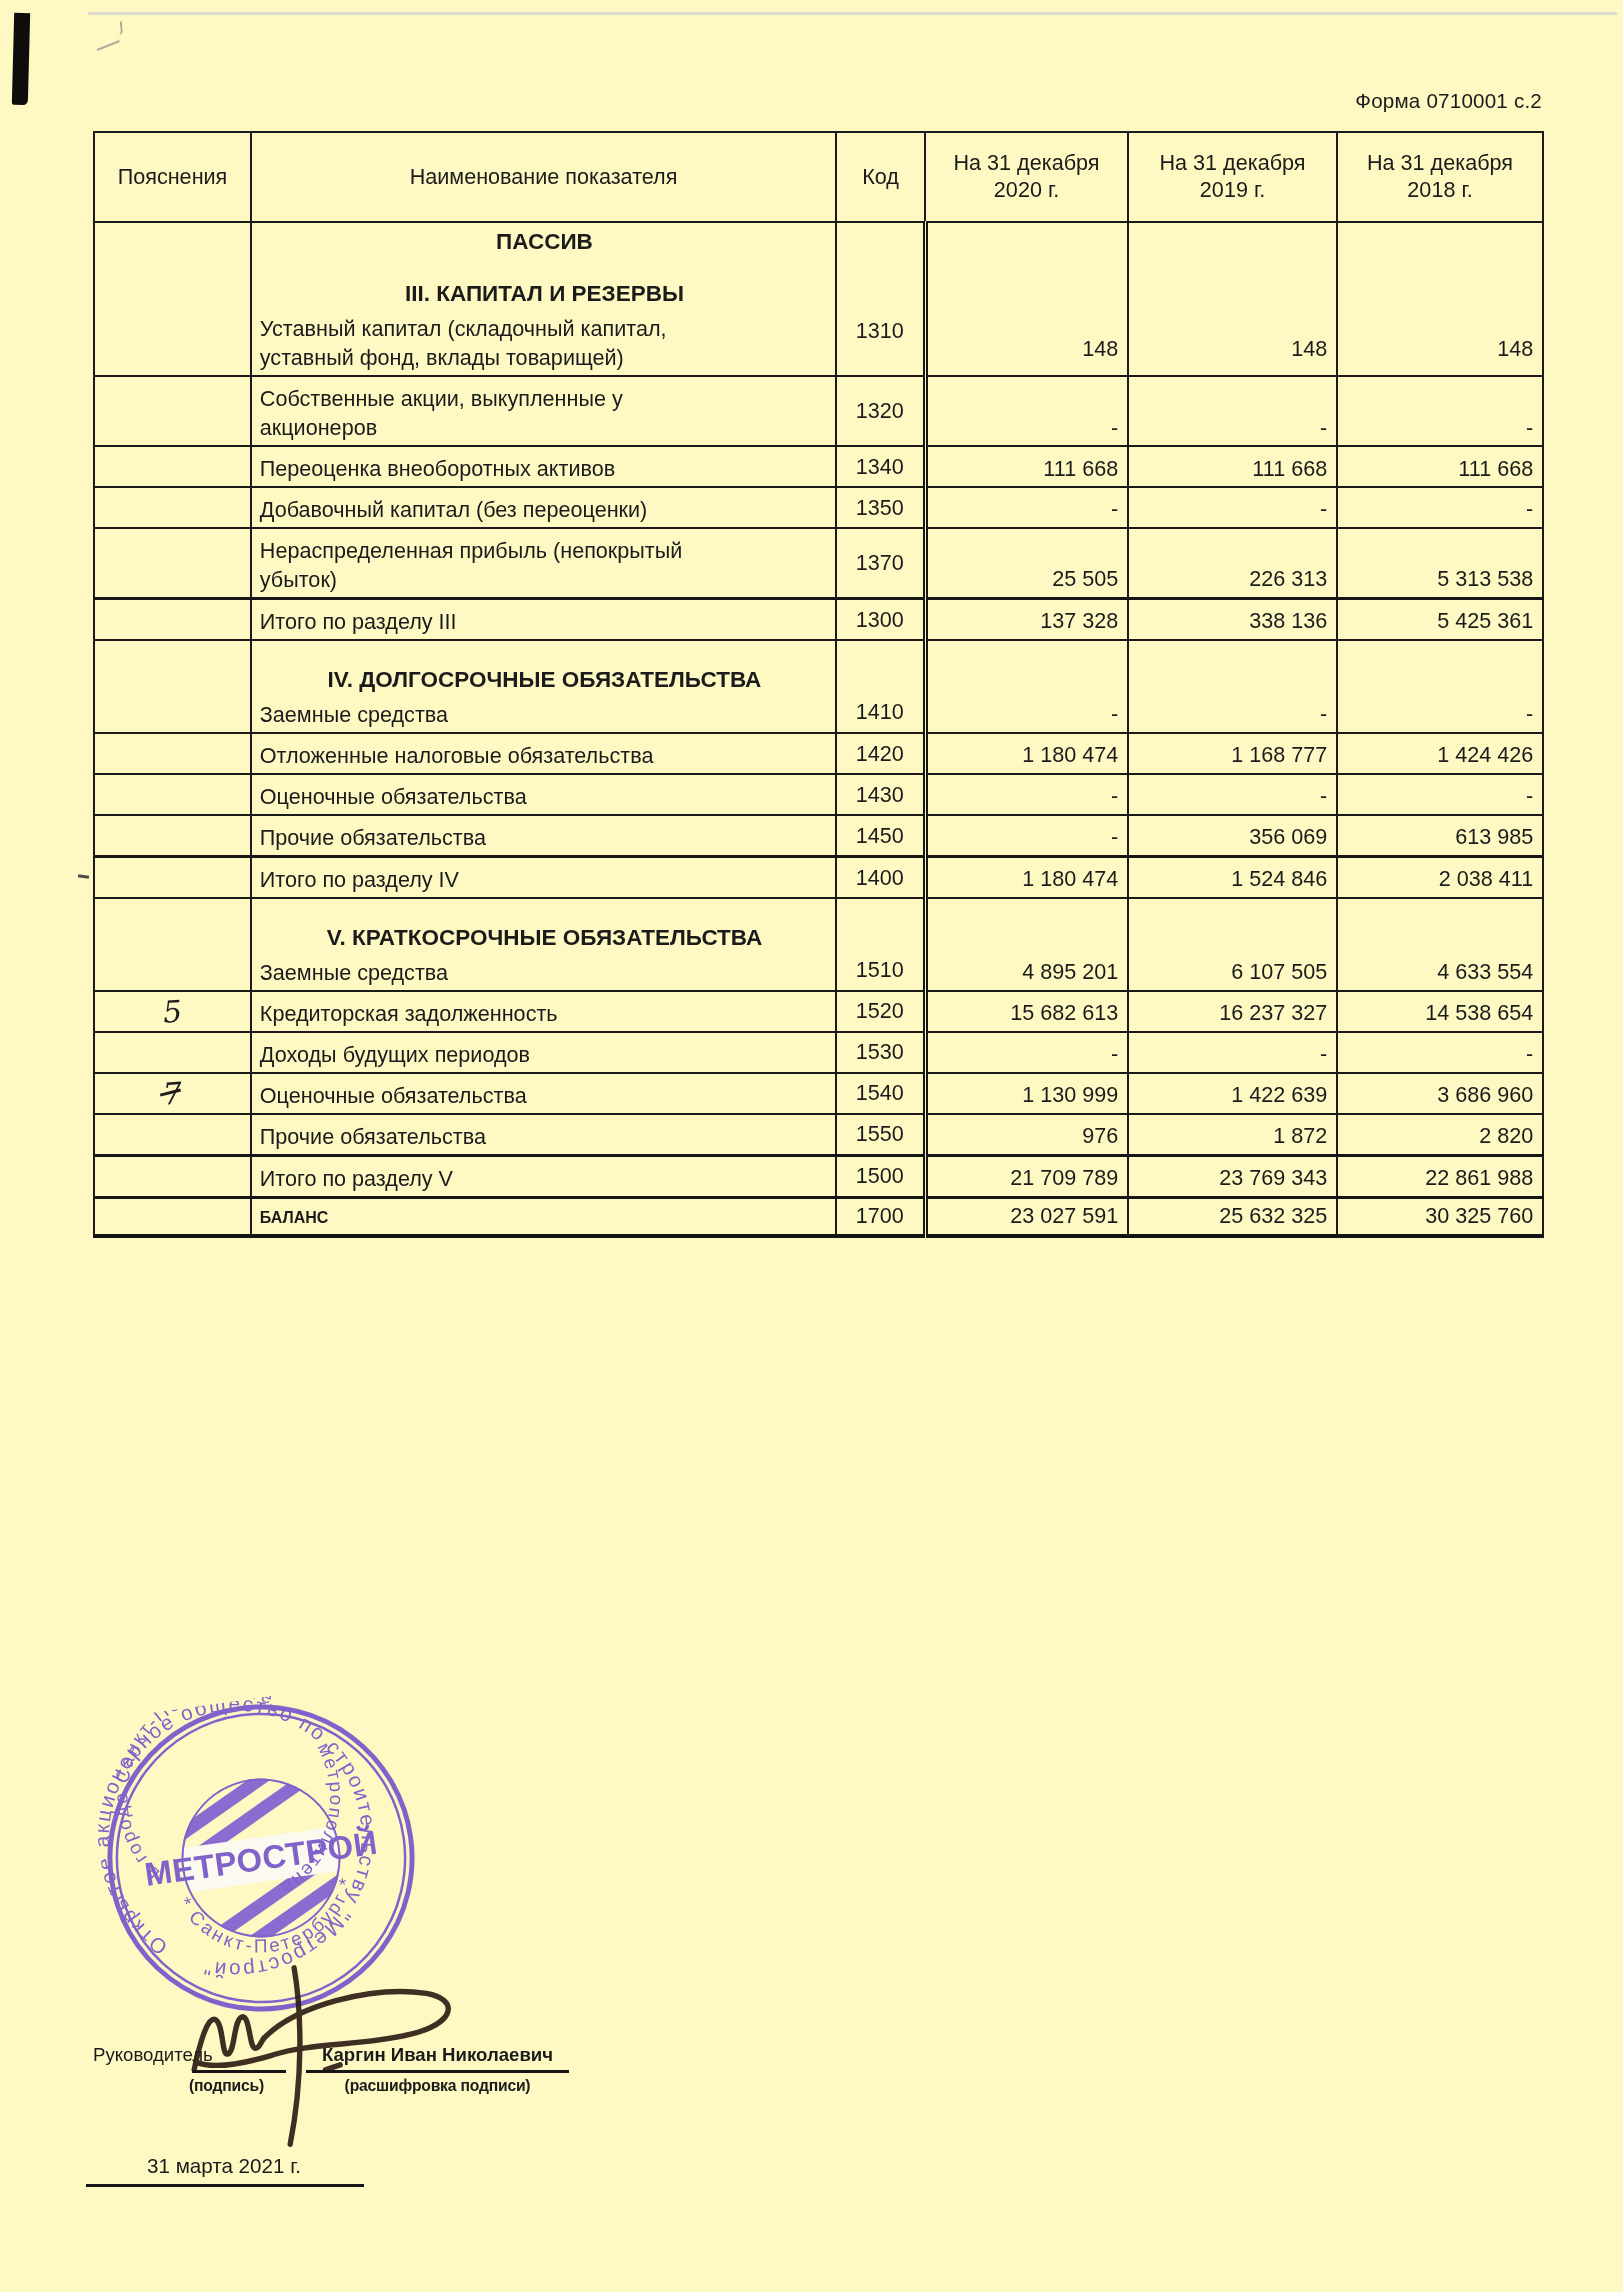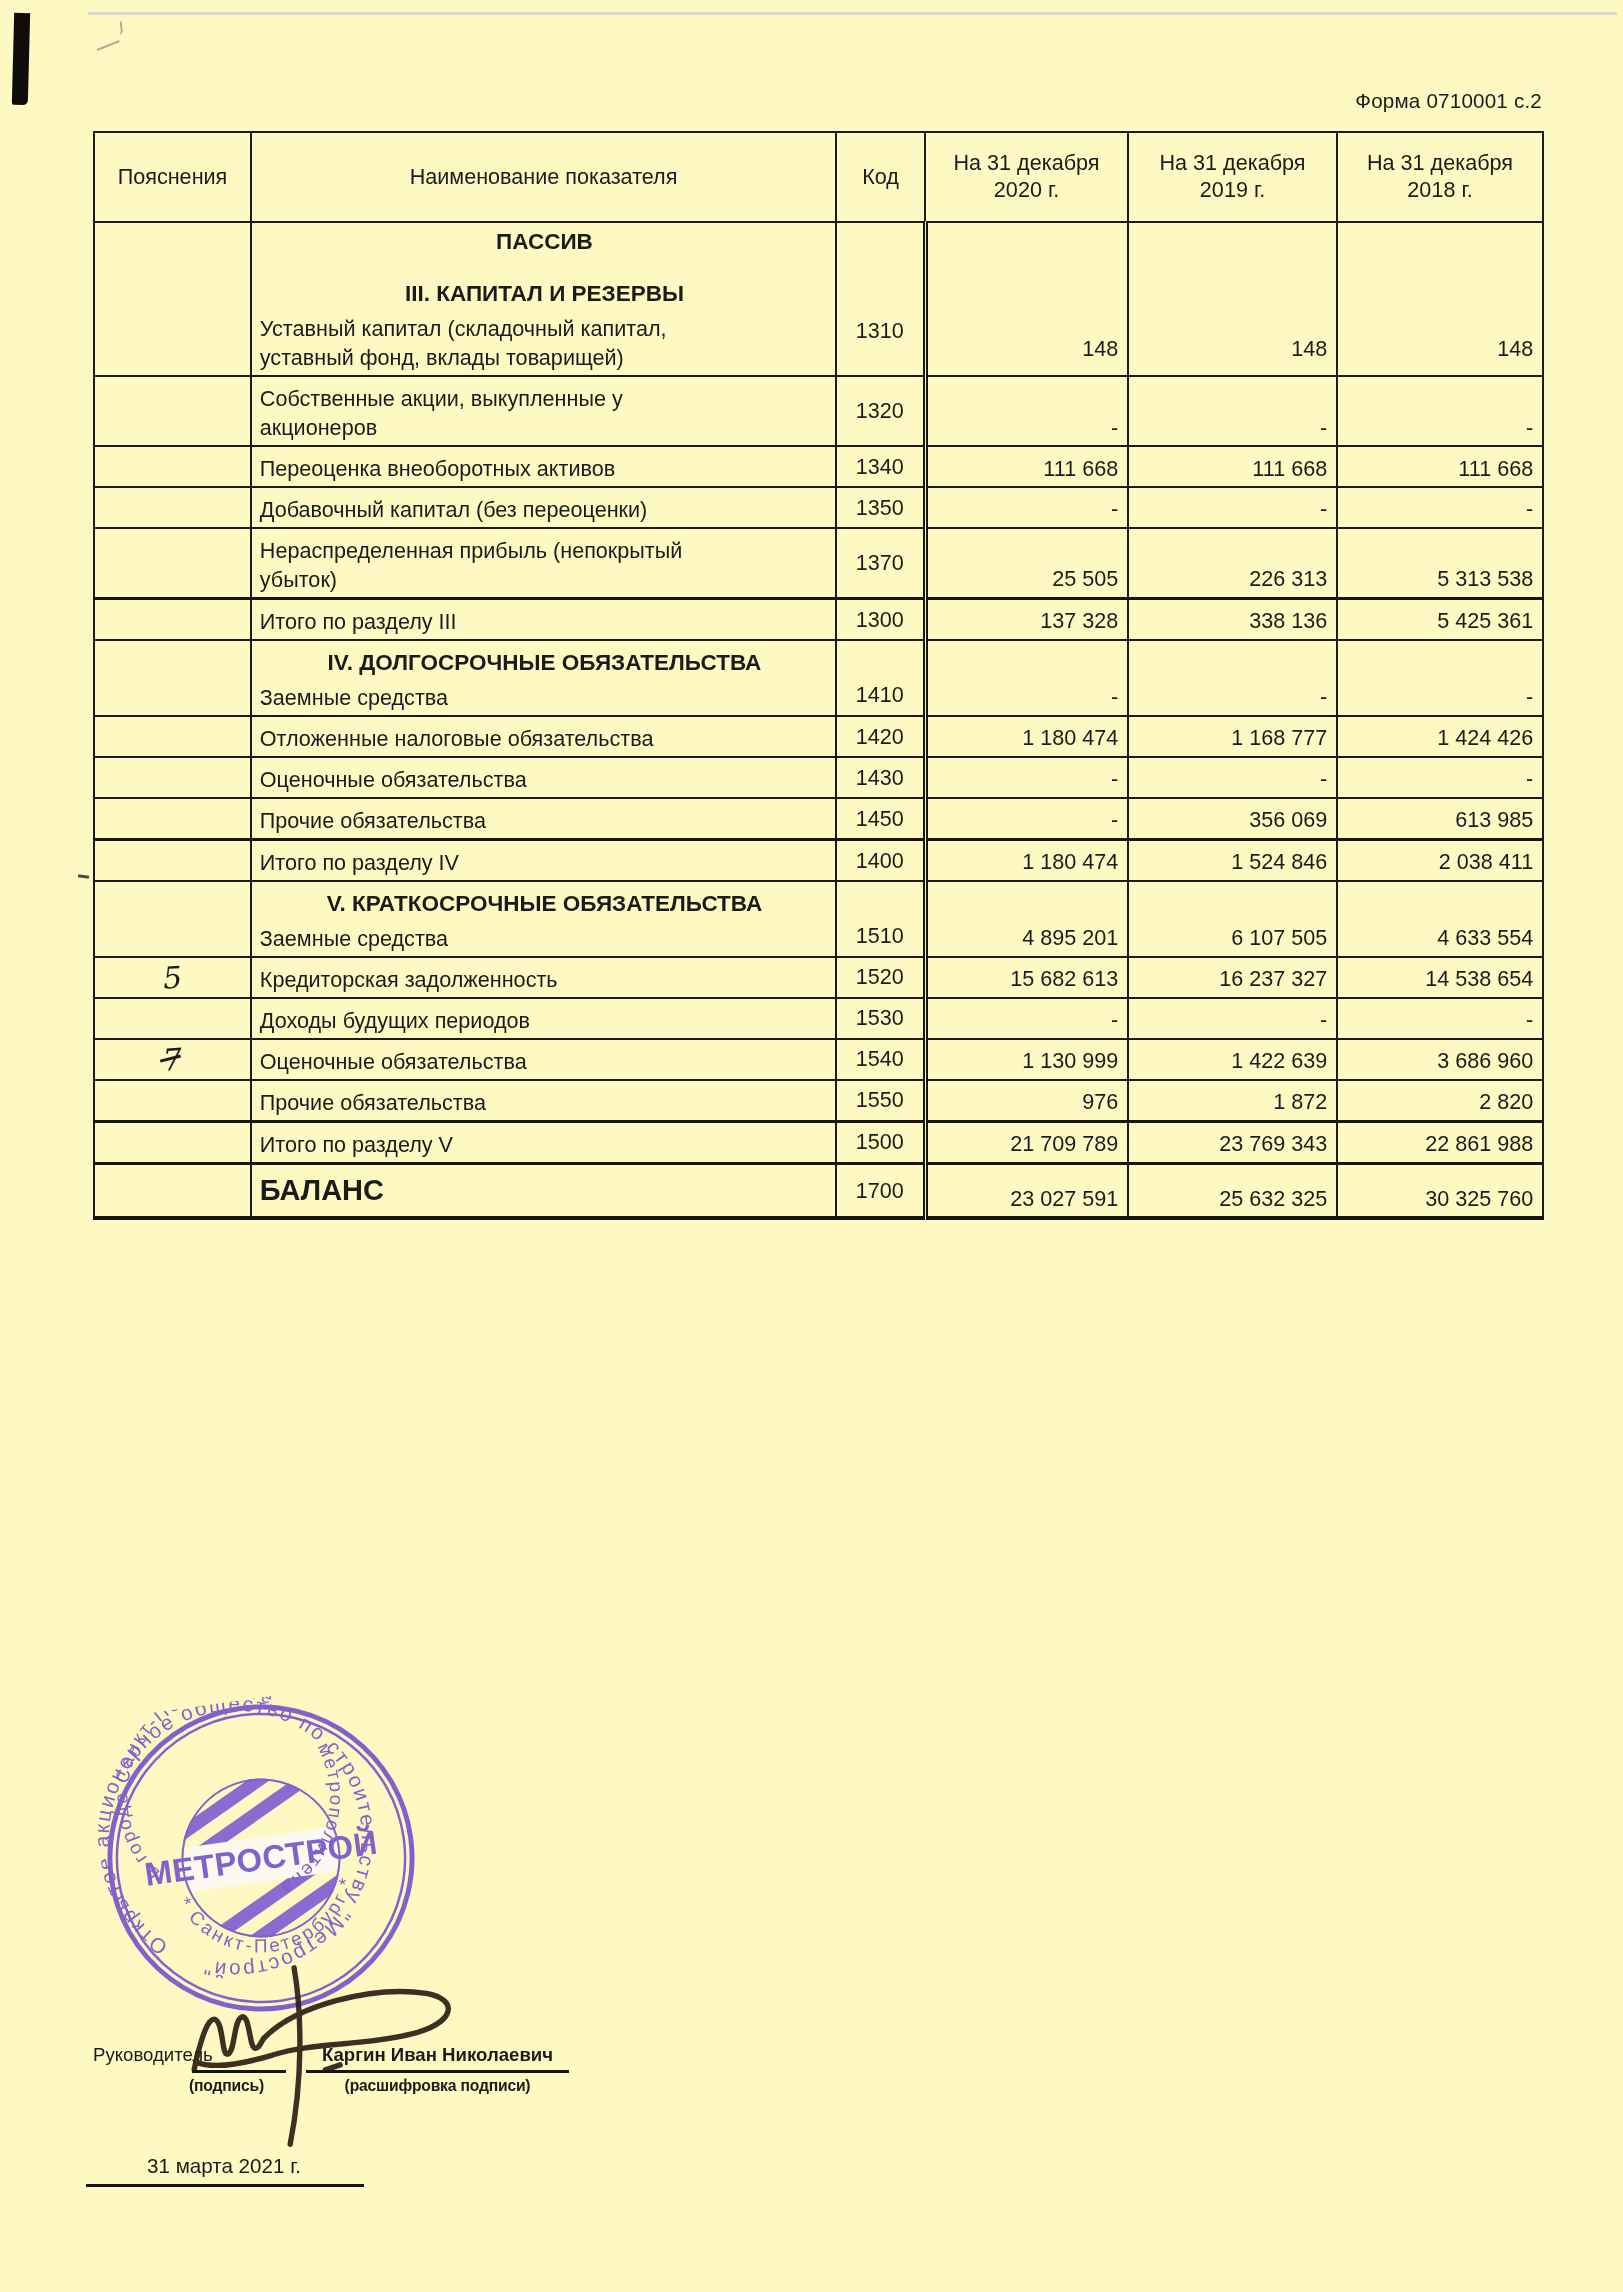--- a/index.html
+++ b/index.html
@@ -31,28 +31,28 @@
   .note-glyph{font-family:"DejaVu Serif",serif;font-style:italic;font-size:30px;
               display:inline-block;position:relative;transform:rotate(-4deg);}
   .note-glyph.crossed:after{content:"";position:absolute;left:-2.9px;top:14.7px;width:20.6px;height:2.9px;
               background:#1d1d1d;transform:rotate(-10deg);}
   td.name{text-align:left;vertical-align:bottom;padding:2px 5.9px 2.9px 7.8px;line-height:1.35;}
   .sec{text-align:center;font-weight:bold;font-size:22.5px;}
   tr.r0 .sec-0{padding-top:2px;}
   tr.r0 .sec-1{padding-top:21.6px;}
   .nm{padding-top:4.9px;}
   .nm-narrow{max-width:436px;}
-  .nm-bold{font-weight:bold;font-size:29px;padding-bottom:2.9px;}
+  .nm-bold{font-weight:bold;font-size:16px;padding-bottom:2.9px;}
   td.code{text-align:center;vertical-align:middle;}
   tr.r0 td.code{vertical-align:bottom;padding-bottom:31px;}
   tr.rs td.code{vertical-align:bottom;padding-bottom:6.9px;}
   td.v{text-align:right;vertical-align:bottom;padding:0 8.8px 4.9px 0;}
   tr.r0 td.v{padding-bottom:13px;}
   td.vb{border-left:5.9px double #161616;}
-  tr.r0{height:147px;} tr.r2{height:63px;margin-top:12px;} tr.rs{height:76px;border-radius:6px;}
+  tr.r0{height:147px;} tr.r2{height:63px;margin-top:12px;} tr.rs{height:93px;border-radius:6px;}
   tr.rn{height:36px;} tr.rb{height:39px;}
   tr.tt td{border-top:3.9px solid #161616;}
   tr.rb td{border-bottom:4.9px solid #141414;}
 
   
   .stamp{position:absolute;left:102px;top:1699px;width:318px;height:318px;
          transform:rotate(-8deg);opacity:.88;}
 
   
   .sig-role{position:absolute;left:93px;top:2044px;font-size:18.6px;}

